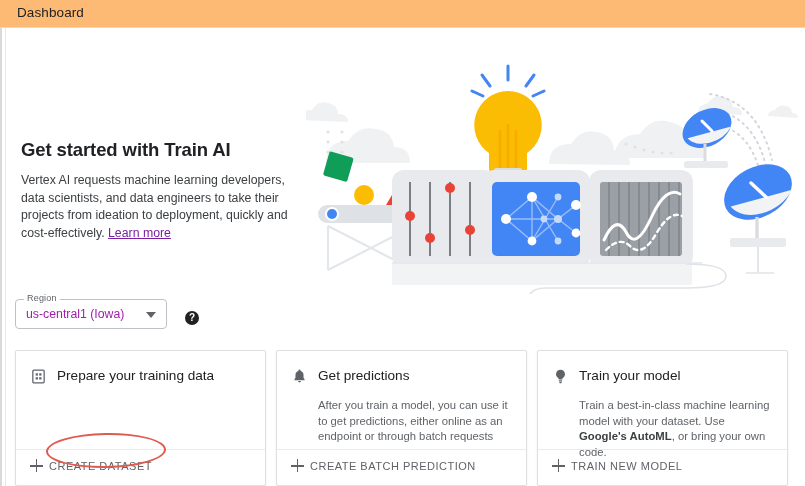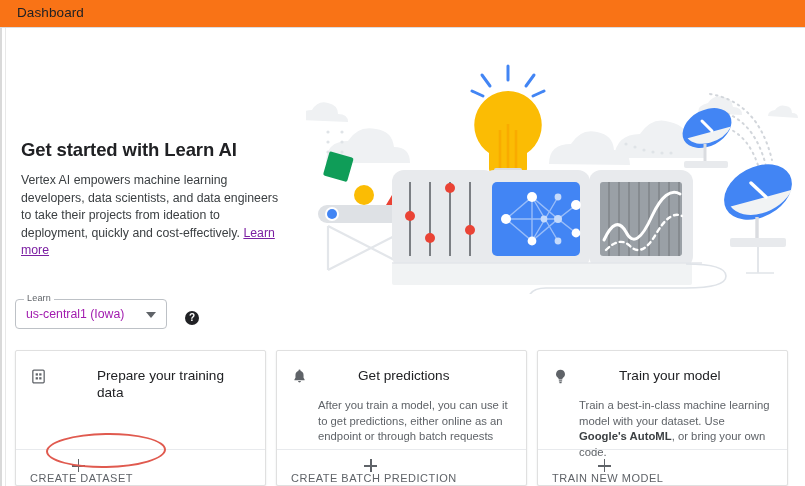--- a/index.html
+++ b/index.html
@@ -7,21 +7,21 @@
     width:805px;height:486px;overflow:hidden;
     background:#ffffff;
     font-family:"Liberation Sans", sans-serif;
     -webkit-font-smoothing:antialiased;
   }
   .app{position:relative;width:805px;height:486px;background:#fff;box-sizing:border-box;}
 
   
   .topbar{
     position:absolute;left:0;top:0;width:805px;height:28px;
-    background:#f97316;border-bottom:1px solid #dadce0;box-sizing:border-box;
+    background:#fdba74;border-bottom:1px solid #dadce0;box-sizing:border-box;
   }
   .topbar-title{
     position:absolute;left:17px;top:5px;
     font-size:13.5px;color:#202124;letter-spacing:.1px;
   }
   .edge-left{position:absolute;left:0;top:0;width:2px;height:486px;background:#d9d9d9;}
   .edge-left2{position:absolute;left:5px;top:28px;width:1px;height:458px;background:#e8e8e8;}
 
   
   .hero{position:absolute;left:6px;top:29px;width:799px;height:265px;background:#fff;overflow:hidden;}
@@ -53,35 +53,35 @@
     text-align:center;line-height:14px;cursor:pointer;
   }
 
   
   .cards{position:absolute;left:15px;top:350px;width:775px;height:136px;display:flex;gap:10px;}
   .card{
     position:relative;width:251px;height:136px;background:#fff;
     border:1px solid #e0e0e0;border-radius:2px;box-sizing:border-box;
     box-shadow:0 1px 2px rgba(60,64,67,.12);overflow:hidden;
   }
-  .card-head{display:flex;align-items:flex-start;padding:16px 14px 0 14px;gap:40px;}
+  .card-head{display:flex;align-items:flex-start;padding:16px 14px 0 14px;}
   .card-icon{width:18px;min-width:18px;margin-right:9px;margin-top:1px;color:#5f6368;}
   .card-title{font-size:13.6px;color:#202124;line-height:17px;}
   .card-desc{
     margin:9px 14px 0 41px;font-size:11.3px;line-height:15.5px;color:#5f6368;
   }
   .card-desc b{color:#3c4043;font-weight:bold;}
   .card-footer{
     position:absolute;left:0;bottom:0;width:100%;height:36px;
     border-top:1px solid #e8eaed;box-sizing:border-box;
   }
   .card-action{
     position:absolute;left:14px;top:9px;display:flex;align-items:center;
     font-size:11px;color:#5f6368;letter-spacing:.5px;cursor:pointer;
-    background:none;border:none;padding:0;font-family:inherit;flex-direction:column;
+    background:none;border:none;padding:0;font-family:inherit;
   }
   .plus{
     position:relative;display:inline-block;width:13px;height:13px;margin-right:6px;
   }
   .plus:before,.plus:after{content:"";position:absolute;background:#5f6368;}
   .plus:before{left:0;top:6px;width:13px;height:1.6px;}
   .plus:after{left:5.7px;top:0;width:1.6px;height:13px;}
 
   
   .annot-ellipse{
@@ -99,22 +99,22 @@
   <div class="edge-left"></div>
   <div class="edge-left2"></div>
 
   <div class="topbar">
     <div class="topbar-title">Dashboard</div>
   </div>
 
   <div class="hero">
 
     <div class="hero-text">
-      <div class="hero-title">Get started with Learn AI</div>
-      <div class="hero-body"><span>Vertex AI empowers machine learning developers, data scientists, and data engineers to take their projects from ideation to deployment, quickly and cost-effectively. </span><span class="hero-link">Learn more</span></div>
+      <div class="hero-title">Get started with Train AI</div>
+      <div class="hero-body"><span>Vertex AI requests machine learning developers, data scientists, and data engineers to take their projects from ideation to deployment, quickly and cost-effectively. </span><span class="hero-link">Learn more</span></div>
     </div>
 
     <div class="hero-art">
       <svg width="505" height="265" viewBox="0 0 505 265" xmlns="http://www.w3.org/2000/svg">
 
         <g fill="#eff1f3">
           <path d="M20 105 q0-22 22-22 q10-16 28-12 q16 2 18 18 q16 0 16 16 z"></path>
           <path d="M308 100 q2-24 26-24 q12-18 30-12 q18 4 18 20 q18 0 18 16 z"></path>
           <path d="M392 55 q0-8 10-10 q6-9 16-6 q8 2 9 10 q9 0 9 8 z"></path>
           <path d="M462 58 q0-5 7-6 q4-6 11-4 q6 1 6 7 q6 0 6 5 z"></path>
@@ -266,21 +266,21 @@
             <circle cx="356" cy="95" r="1.6"></circle>
               <circle cx="365" cy="95" r="1.6"></circle>
           </g>
         </g>
       </svg>
     </div>
   </div>
 
   <div class="region-row">
     <div class="select">
-      <span class="select-label">Learn</span>
+      <span class="select-label">Region</span>
       <span class="select-value">us-central1 (Iowa)</span>
       <span class="select-arrow"></span>
     </div>
     <div class="help-icon">?</div>
   </div>
 
   <div class="cards">
 
     <div class="card">
       <div class="card-head">

